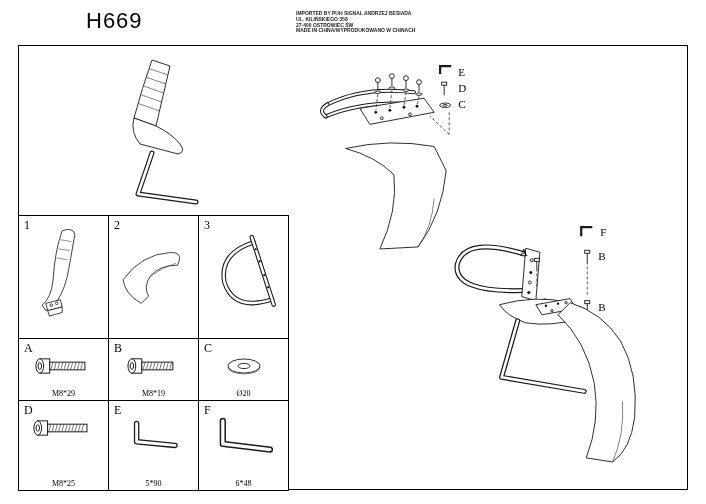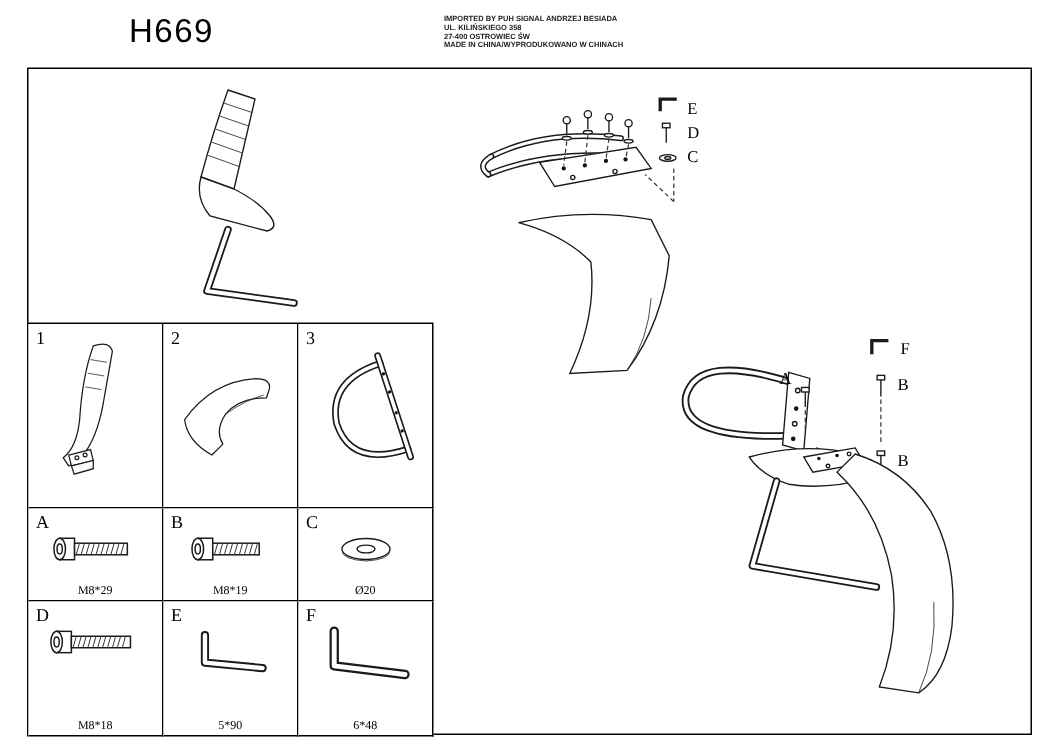--- a/index.html
+++ b/index.html
@@ -267,21 +267,21 @@
         <span class="cell-label">D</span>
         <div class="cell-art">
           <svg width="70" height="26" viewBox="0 0 64 22">
             <rect x="8" y="4.5" width="9" height="13" class="fill"></rect>
             <ellipse cx="8" cy="11" rx="3.5" ry="6.5" class="fill"></ellipse>
             <ellipse cx="8" cy="11" rx="1.6" ry="3" class="fill"></ellipse>
             <rect x="17" y="7.5" width="36" height="7" class="fill"></rect>
             <path class="thin" d="M20,7.5 L18,14.5 M23,7.5 L21,14.5 M26,7.5 L24,14.5 M29,7.5 L27,14.5 M32,7.5 L30,14.5 M35,7.5 L33,14.5 M38,7.5 L36,14.5 M41,7.5 L39,14.5 M44,7.5 L42,14.5 M47,7.5 L45,14.5 M50,7.5 L48,14.5"></path>
           </svg>
         </div>
-        <span class="cell-caption">M8*18</span>
+        <span class="cell-caption">M8*25</span>
       </div>
 
       <div class="cell hw">
         <span class="cell-label">E</span>
         <div class="cell-art">
           <svg width="64" height="48" viewBox="0 0 70 50">
             <path d="M16,8 L16,28 L58,32" fill="none" stroke="#1a1a1a" stroke-width="6" stroke-linecap="round" stroke-linejoin="round"></path>
             <path d="M16,8 L16,28 L58,32" fill="none" stroke="#fff" stroke-width="3.2" stroke-linecap="round" stroke-linejoin="round"></path>
           </svg>
         </div>

